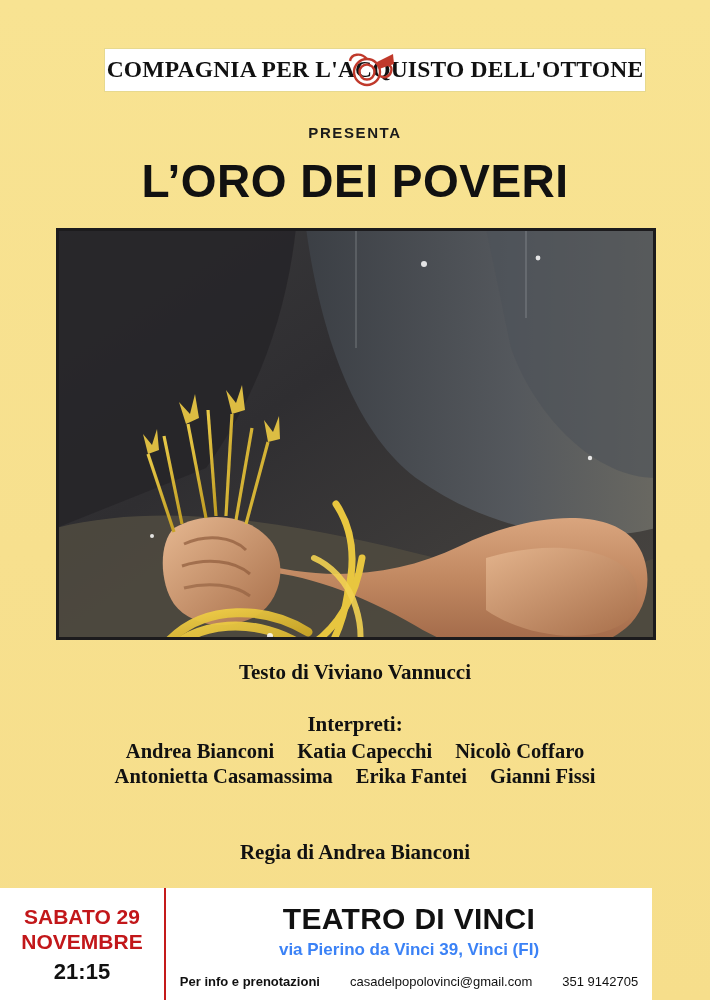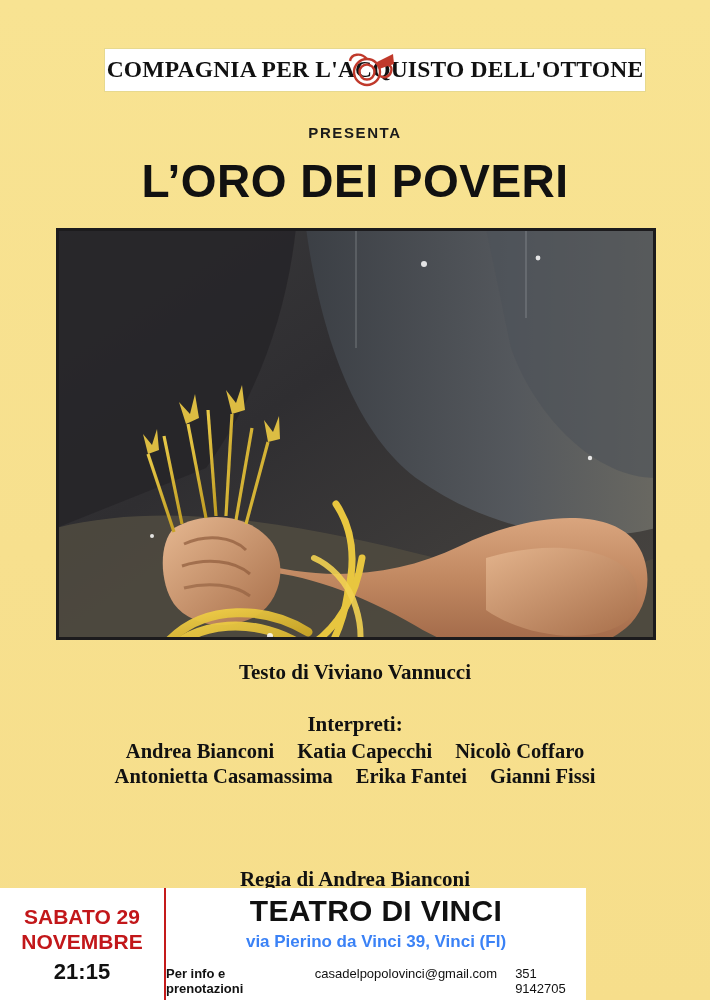--- a/index.html
+++ b/index.html
@@ -124,29 +124,28 @@
     font-size: 20.5px;
     line-height: 25px;
   }
   .cast .row { white-space: nowrap; }
   .cast .row span { margin: 0 9px; }
   .regia {
     top: 840px;
     font-family: "Liberation Serif", serif;
     font-weight: bold;
     font-size: 21px;
-    margin-top: 27px;
   }
 
   
   .footer {
     position: absolute;
     left: 0;
     bottom: 0;
-    width: 586px;
+    width: 652px;
     height: 112px;
     background: #ffffff;
     display: flex;
     align-items: stretch;
   }
   .footer-left {
     width: 166px;
     display: flex;
     flex-direction: column;
     align-items: center;
@@ -190,21 +189,21 @@
     font-family: "Liberation Sans", sans-serif;
     font-weight: bold;
     font-size: 17px;
     color: #3b82f6;
     margin-top: 4px;
   }
   .contact-row {
     margin-top: 14px;
     display: flex;
     align-items: baseline;
-    gap: 18px;
+    gap: 30px;
     font-family: "Liberation Sans", sans-serif;
     color: #111;
   }
   .contact-label { font-weight: bold; font-size: 13px; }
   .contact-email { font-size: 13px; }
   .contact-phone { font-size: 13px; }
 </style>
 </head>
 <body>
 

